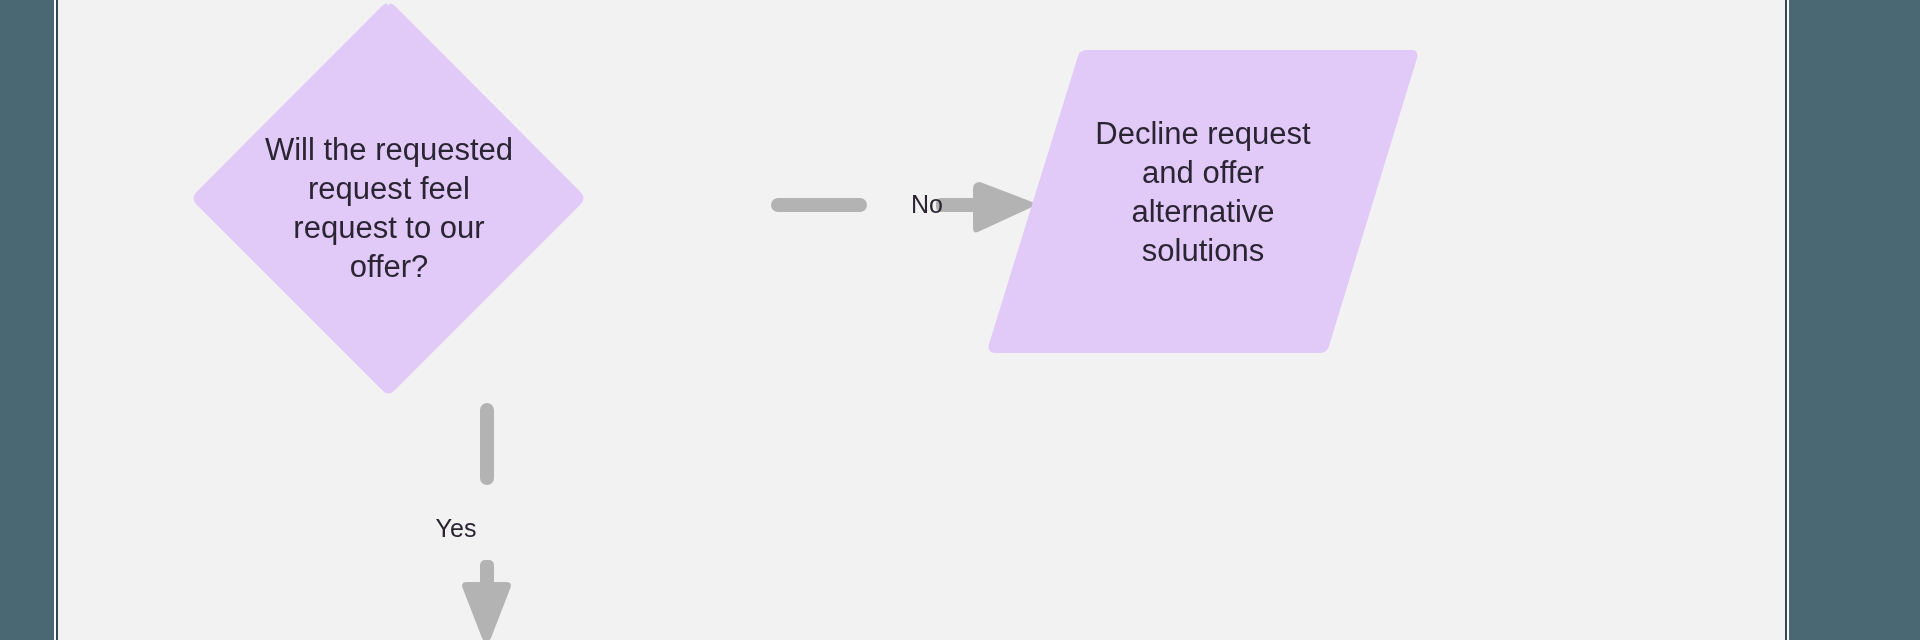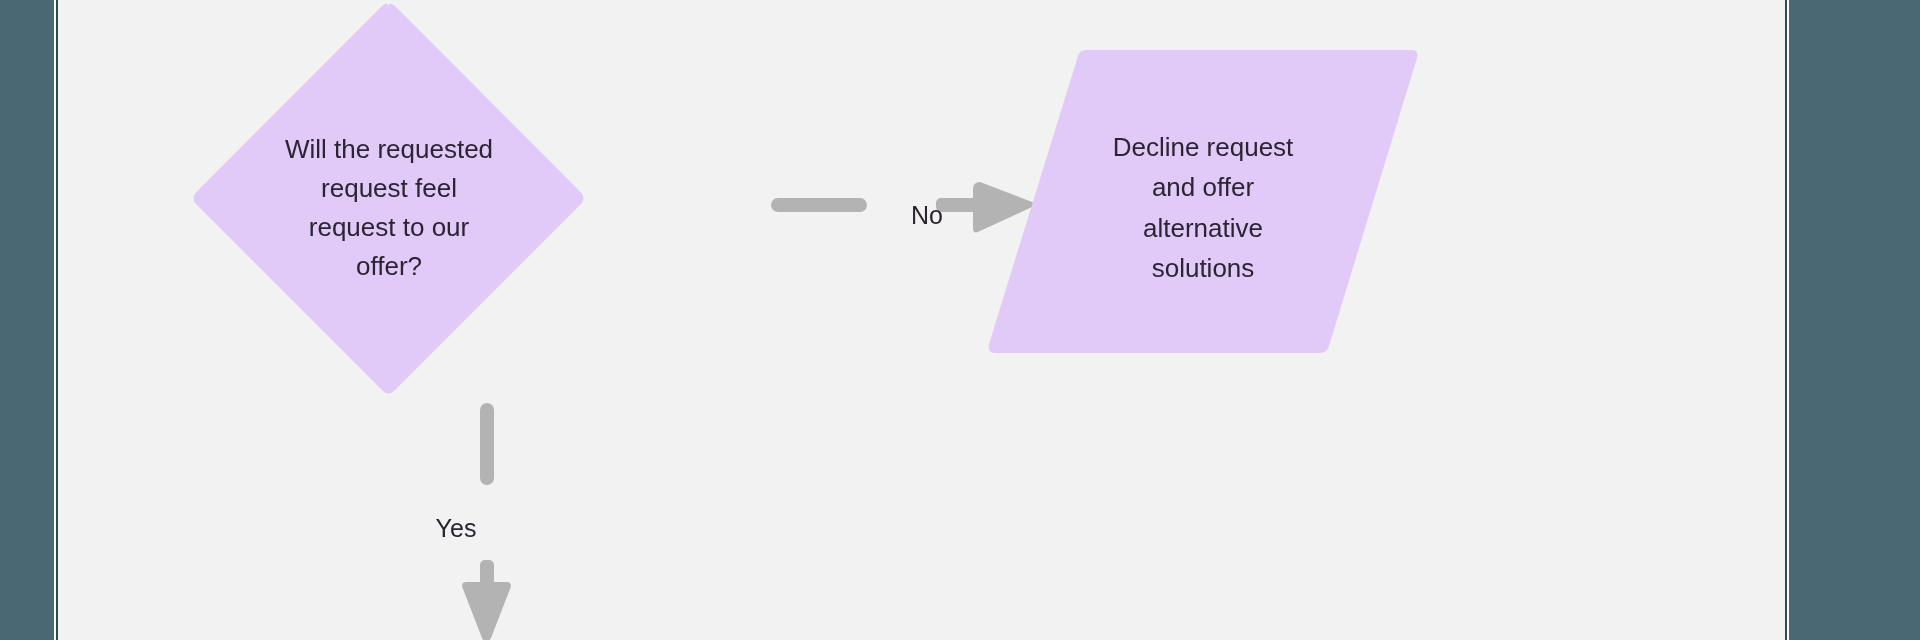--- a/index.html
+++ b/index.html
@@ -64,21 +64,21 @@
   }
 
   .node-label {
     position: absolute;
     display: flex;
     flex-direction: column;
     align-items: center;
     justify-content: center;
     text-align: center;
     color: #2b2432;
-    font-size: 26px;
+    font-size: 31px;
     line-height: 39px;
     white-space: nowrap;
     pointer-events: none;
   }
 
   .edge-label {
     position: absolute;
     color: #2b2432;
     font-size: 25px;
     line-height: 30px;
@@ -124,34 +124,34 @@
       <rect x="3" y="8" width="96" height="14" rx="7" fill="#b3b3b3"></rect>
       <rect x="168" y="8" width="52" height="14" rx="5" fill="#b3b3b3"></rect>
       <path d="M 212 -8
                Q 205 -8 205 -1
                L 205 38
                Q 205 45 212 41
                L 264 17
                Q 270 14.5 264 12
                Z" fill="#b3b3b3"></path>
     </svg>
-    <div class="edge-label" style="left:838px; top:189px; width:62px;margin-top:11px;">No</div>
+    <div class="edge-label" style="left:838px; top:189px; width:62px;">No</div>
 
     <svg class="node-svg" style="left:920px; top:44px; width:450px; height:330px;" viewBox="0 0 450 330">
       <path d="M 108 6
                Q 102 6 100 12
                L 11 300
                Q 9 309 18 309
                L 342 309
                Q 349 309 351 302
                L 439 14
                Q 441 6 433 6
                Z" fill="#e1c9f8"></path>
     </svg>
-    <div class="node-label" style="left:1020px; top:128px; width:250px; height:160px;justify-content:space-between;">
+    <div class="node-label" style="left:1020px; top:112px; width:250px; height:160px;">
       <span>Decline request</span>
       <span>and offer</span>
       <span>alternative</span>
       <span>solutions</span>
     </div>
 
     <svg class="edge-svg" style="left:400px; top:400px; width:120px; height:240px;" viewBox="0 0 120 240">
       <rect x="22" y="3" width="14" height="82" rx="7" fill="#b3b3b3"></rect>
       <rect x="22" y="160" width="14" height="30" rx="5" fill="#b3b3b3"></rect>
       <path d="M 9 182

